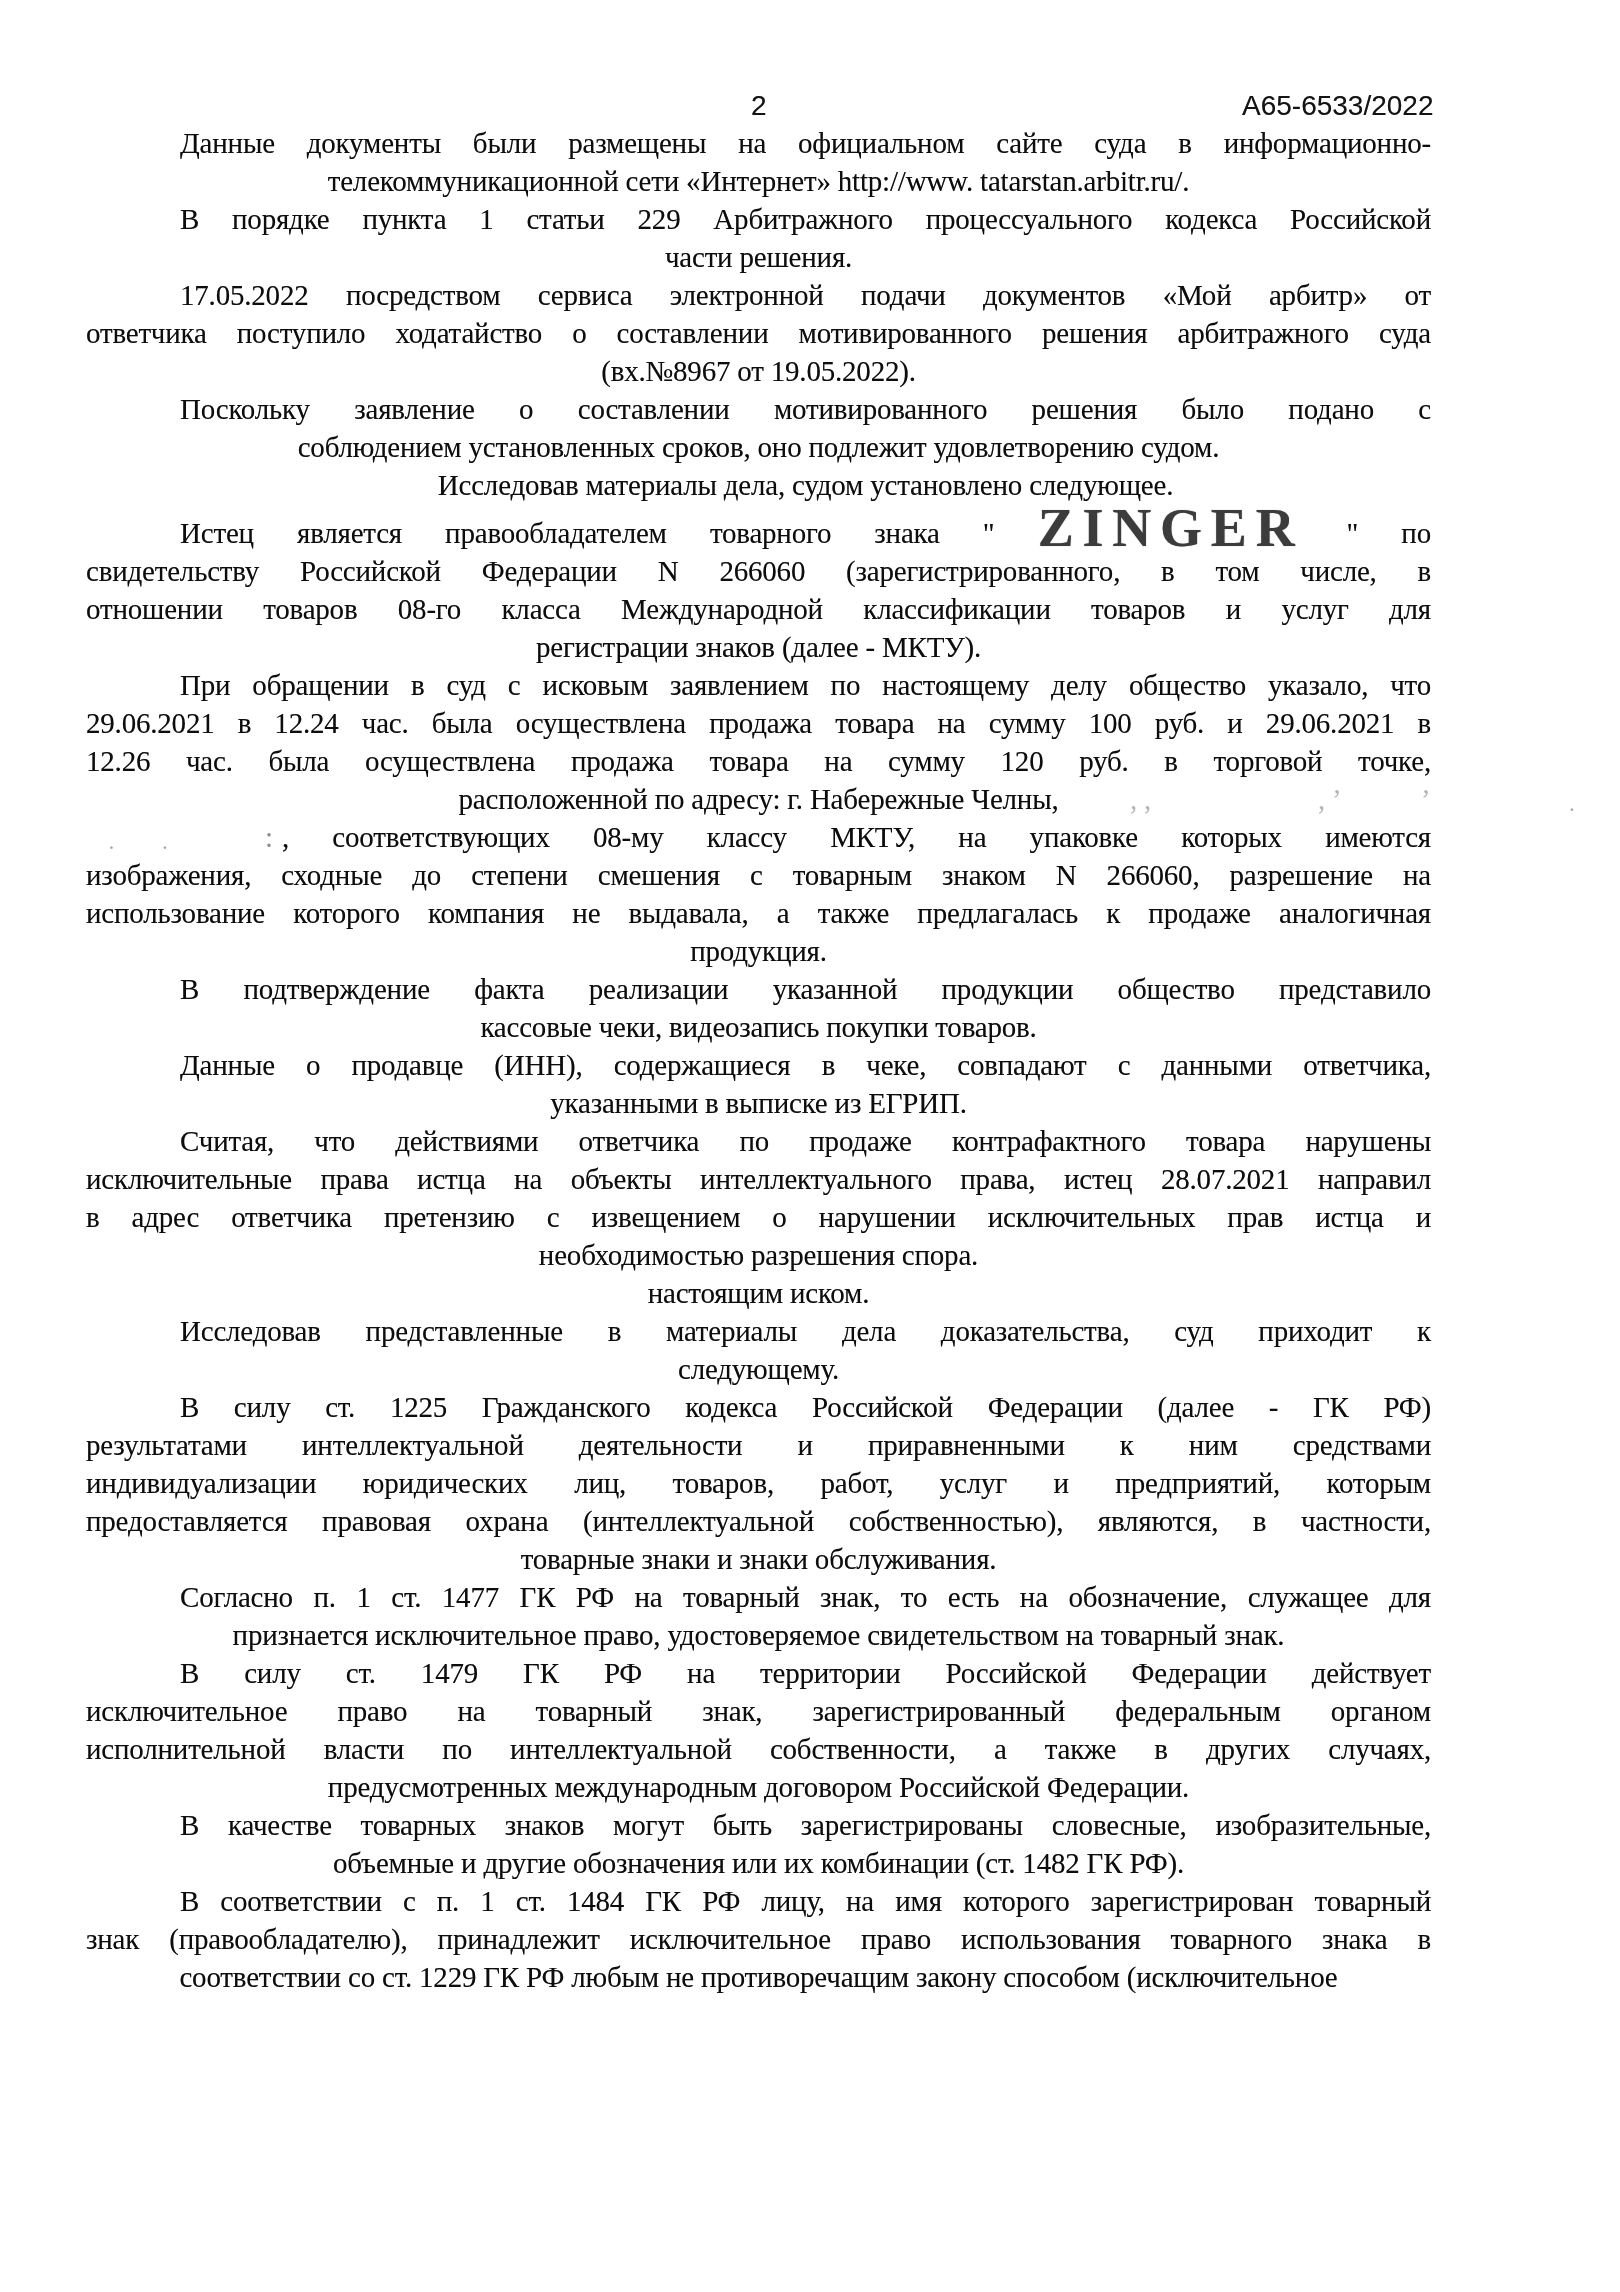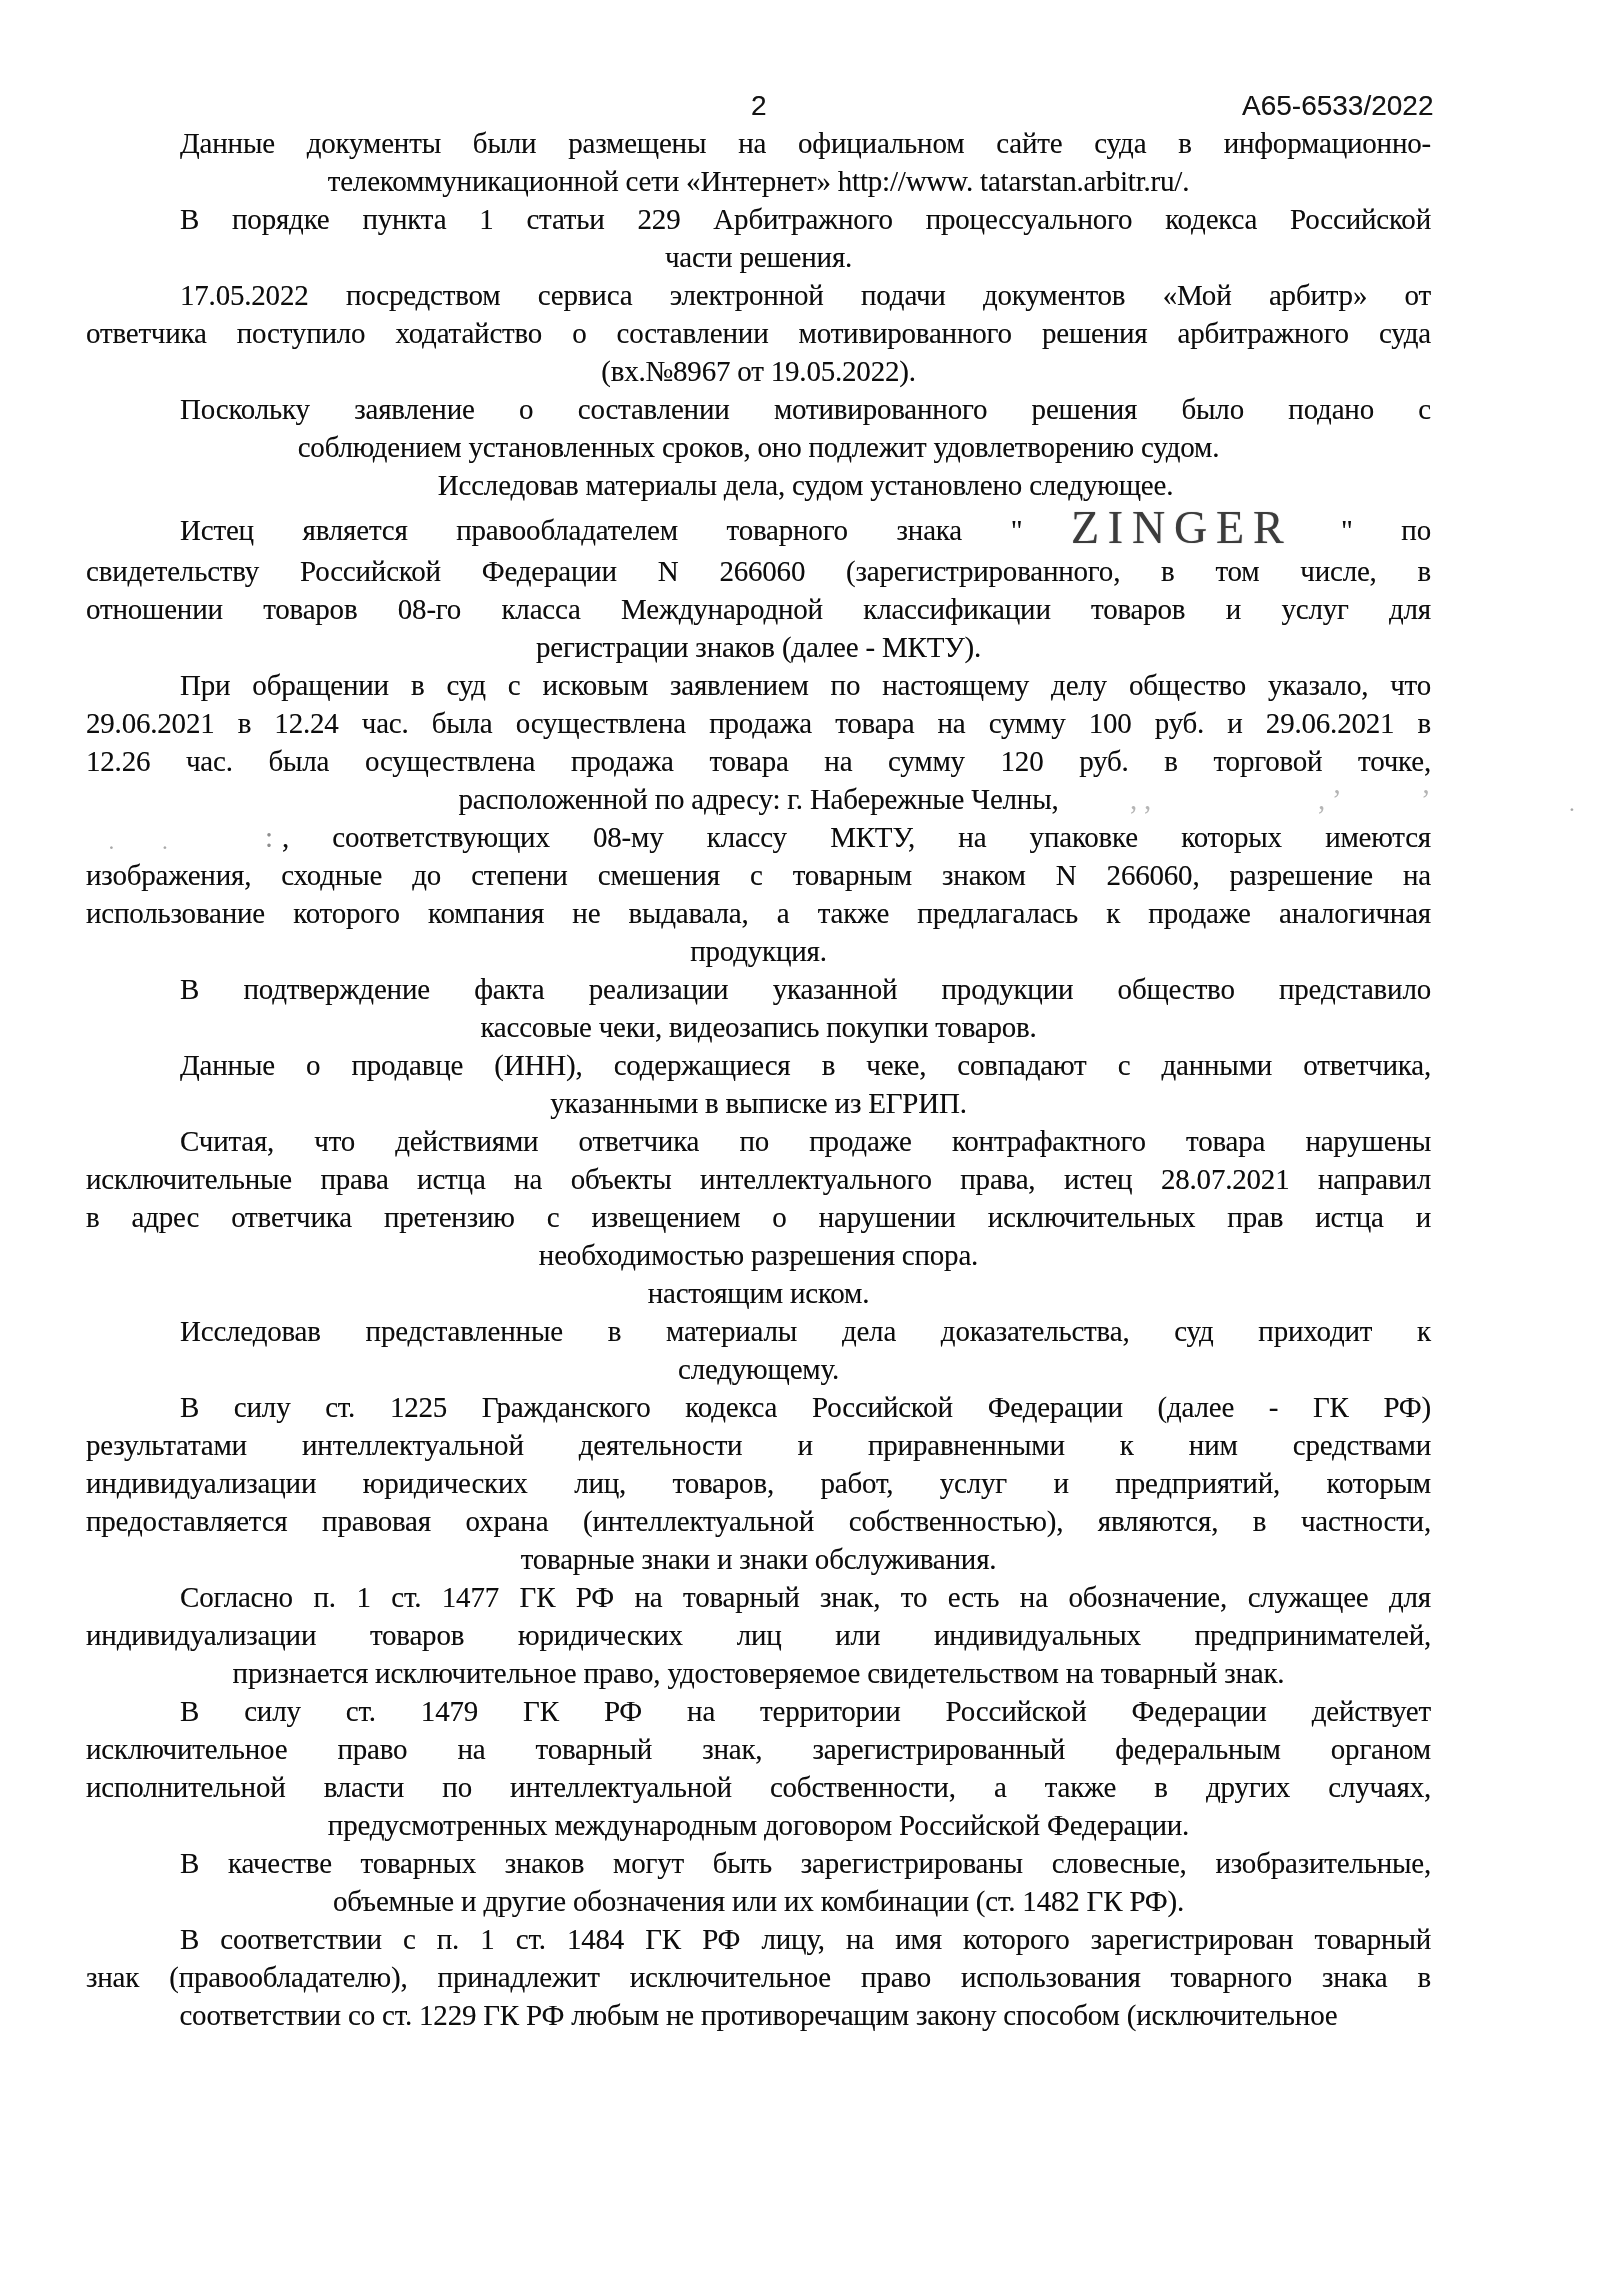--- a/index.html
+++ b/index.html
@@ -30,22 +30,22 @@
     position:relative;
     height:38px;line-height:38px;
     white-space:normal;
     text-align:center;
   }
   .line.full{text-align:justify;text-align-last:justify;}
   .line.first{text-indent:94px;}
   .line.zinger{height:48px;line-height:48px;}
   .logo{
     font-family:"Liberation Serif","DejaVu Serif",serif;
-    font-weight:400;
-    font-size:46px;
+    font-weight:700;
+    font-size:54px;
     letter-spacing:8.8px;
     color:#3c3c3c;
     text-shadow:0 0 1px rgba(60,60,60,.55);
     vertical-align:-2.9px;
   }
   .line.redact-b{padding-left:196px;}
   .mark{
     position:absolute;top:0;
     color:#b5b5b5;
     text-shadow:none;
@@ -120,21 +120,20 @@
       </div>
       <div class="para">
         <div class="line full first"><span>В силу ст. 1225 Гражданского кодекса Российской Федерации (далее - ГК РФ)</span></div>
         <div class="line full"><span>результатами интеллектуальной деятельности и приравненными к ним средствами</span></div>
         <div class="line full"><span>индивидуализации юридических лиц, товаров, работ, услуг и предприятий, которым</span></div>
         <div class="line full"><span>предоставляется правовая охрана (интеллектуальной собственностью), являются, в частности,</span></div>
         <div class="line"><span>товарные знаки и знаки обслуживания.</span></div>
       </div>
       <div class="para">
         <div class="line full first"><span>Согласно п. 1 ст. 1477 ГК РФ на товарный знак, то есть на обозначение, служащее для</span></div>
-        <div class="line full"><span>индивидуализации товаров юридических лиц или индивидуальных предпринимателей,</span></div>
         <div class="line"><span>признается исключительное право, удостоверяемое свидетельством на товарный знак.</span></div>
       </div>
       <div class="para">
         <div class="line full first"><span>В силу ст. 1479 ГК РФ на территории Российской Федерации действует</span></div>
         <div class="line full"><span>исключительное право на товарный знак, зарегистрированный федеральным органом</span></div>
         <div class="line full"><span>исполнительной власти по интеллектуальной собственности, а также в других случаях,</span></div>
         <div class="line"><span>предусмотренных международным договором Российской Федерации.</span></div>
       </div>
       <div class="para">
         <div class="line full first"><span>В качестве товарных знаков могут быть зарегистрированы словесные, изобразительные,</span></div>

